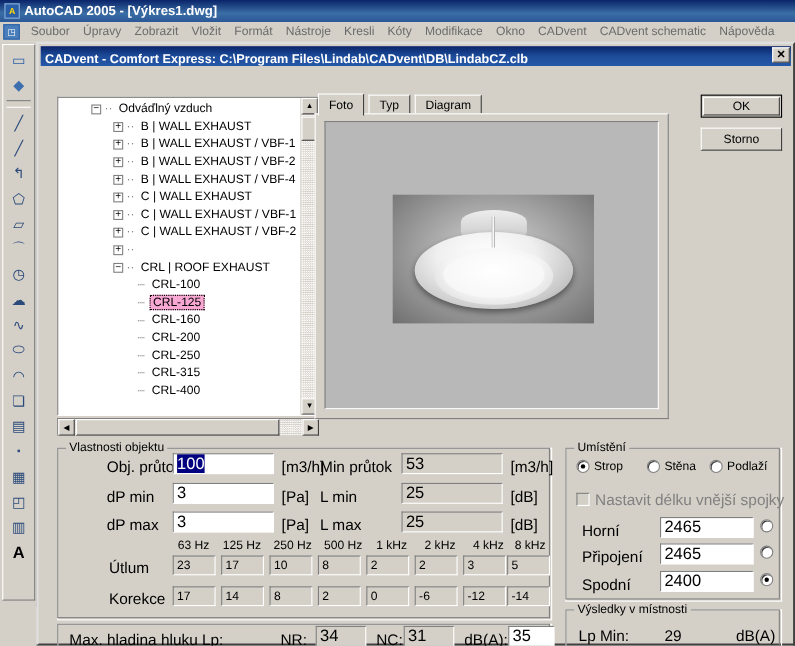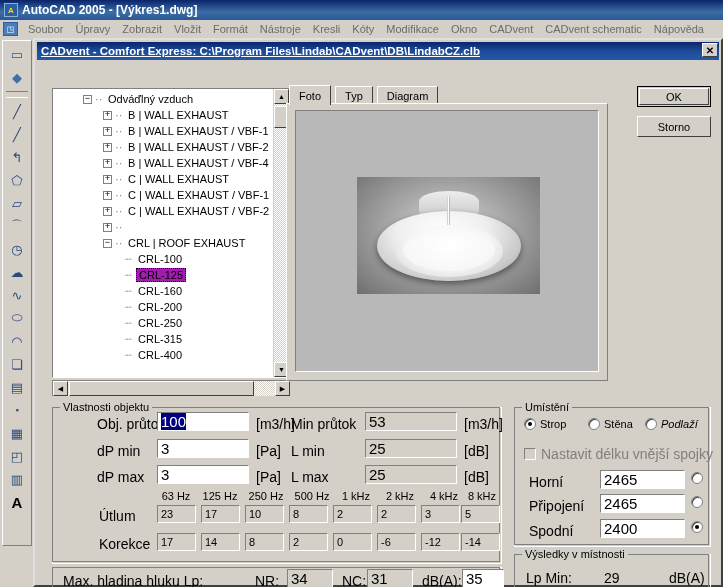--- a/index.html
+++ b/index.html
@@ -76,23 +76,22 @@
     position: absolute; left: 33px; top: 38px; width: 690px; height: 549px;
     background: #d4d0c8;
     border-left: 2px solid #dfdfdf; border-top: 2px solid #dfdfdf;
     border-right: 2px solid #404040; border-bottom: 2px solid #404040;
     box-sizing: border-box;
   }
   .dlg-title {
     position: absolute; left: 2px; top: 2px; width: 682px; height: 18px;
     background: linear-gradient(to bottom,#0a246a,#1c4b99 50%,#2558a8);
     color: #fff; font-weight: bold; font-size: 11.5px;
-    display: flex; align-items: center; padding-left: 4px;
-    box-sizing: border-box;
-    text-decoration: underline;
+    display: flex; align-items: flex-end; padding-left: 4px;
+    box-sizing: border-box;
   }
   .dlg-close {
     position: absolute; right: 3px; top: 3px; width: 16px; height: 14px;
     background: #d4d0c8;
     border-left: 1px solid #fff; border-top: 1px solid #fff;
     border-right: 1px solid #404040; border-bottom: 1px solid #404040;
     display: flex; align-items: center; justify-content: center;
     font-size: 10px; font-weight: bold; color: #000; box-sizing: border-box;
   }
 
@@ -109,21 +108,21 @@
   .tree-inner { position:absolute; left:0; top:0; right:15px; bottom:0; overflow:hidden; padding-top:2px;}
   .tnode { display: flex; align-items: center; height: 16px; font-size: 11px; white-space: nowrap; }
   .tbox {
     width: 9px; height: 9px; border: 1px solid #808080; background: #fff;
     display: inline-flex; align-items: center; justify-content: center;
     font-size: 9px; line-height: 7px; margin-right: 3px; box-sizing: border-box;
     color: #000; font-family: "Liberation Mono", monospace;
   }
   .tdash { width: 11px; display:inline-block; color:#808080;}
   .tlabel { padding: 0 2px; }
-  .tlabel.sel { background: #a21caf; border: 1px dotted #000; padding: 0 2px; }
+  .tlabel.sel { background: #f9a8d4; border: 1px dotted #000; padding: 0 2px; }
 
   .vscroll {
     position: absolute; right: 0; top: 0; width: 15px; bottom: 0;
     background: repeating-conic-gradient(#fff 0% 25%, #d4d0c8 0% 50%) 0 0/2px 2px;
     border-left: 1px solid #d4d0c8;
   }
   .sbtn {
     width: 15px; height: 15px; background: #d4d0c8;
     border-left: 1px solid #fff; border-top: 1px solid #fff;
     border-right: 1px solid #404040; border-bottom: 1px solid #404040;
@@ -545,21 +544,21 @@
       </div>
 
       <div class="radio" style="left:487px; top:356px;">
         <span class="rdot on"></span>
         <span>Strop</span>
       </div>
       <div class="radio" style="left:551px; top:356px;">
         <span class="rdot"></span>
         <span>Stěna</span>
       </div>
-      <div class="radio" style="left:608px; top:356px;font-style:italic;">
+      <div class="radio" style="left:608px; top:356px;">
         <span class="rdot"></span>
         <span>Podlaží</span>
       </div>
 
       <div class="radio" style="left:487px; top:384px;">
         <span class="chk"></span>
         <span class="lbl dim" style="position:static;">Nastavit délku vnější spojky</span>
       </div>
 
       <div class="lbl" style="left:492px; top:412px;">Horní</div>

